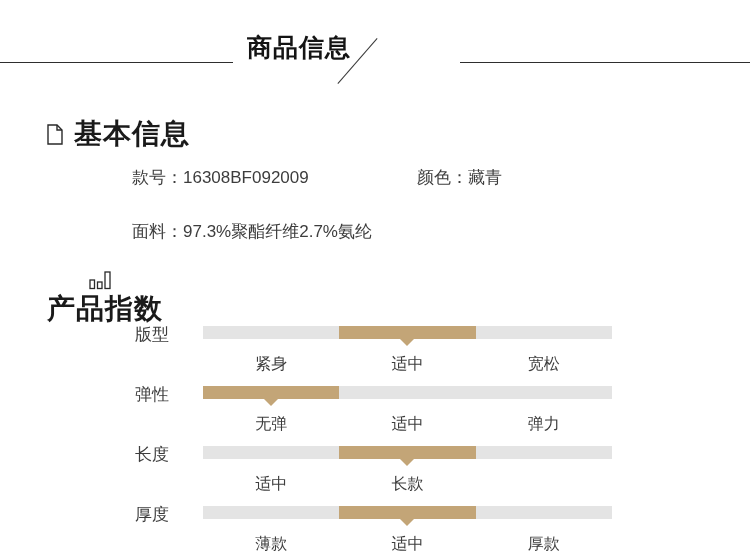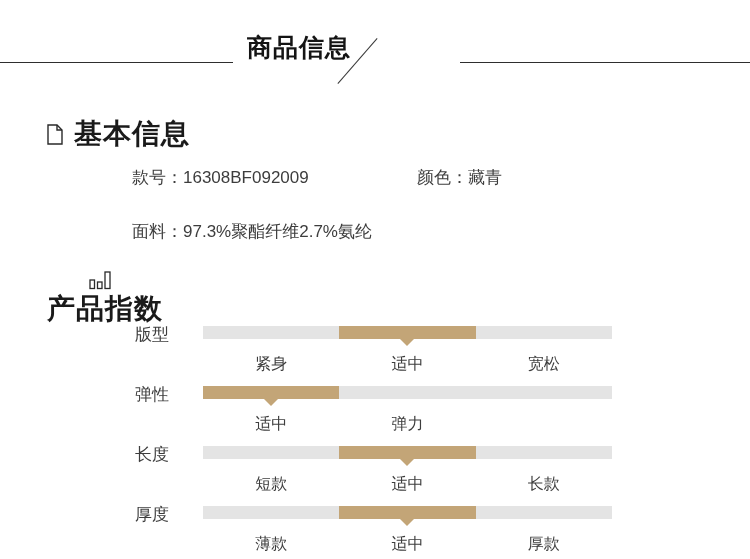--- a/index.html
+++ b/index.html
@@ -124,34 +124,34 @@
   </div>
 
   <div class="srow" id="srow-1">
     <div class="dim-label">弹性</div>
     <div class="track">
       <div class="hl" style="left: 0%;">
         <div class="pointer"></div>
       </div>
     </div>
     <div class="scale">
+      <span>无弹</span>
       <span>适中</span>
       <span>弹力</span>
     </div>
   </div>
 
   <div class="srow" id="srow-2">
     <div class="dim-label">长度</div>
     <div class="track">
       <div class="hl" style="left: 33.333%;">
         <div class="pointer"></div>
       </div>
     </div>
     <div class="scale">
-      <span>短款</span>
       <span>适中</span>
       <span>长款</span>
     </div>
   </div>
 
   <div class="srow" id="srow-3">
     <div class="dim-label">厚度</div>
     <div class="track">
       <div class="hl" style="left: 33.333%;">
         <div class="pointer"></div>

